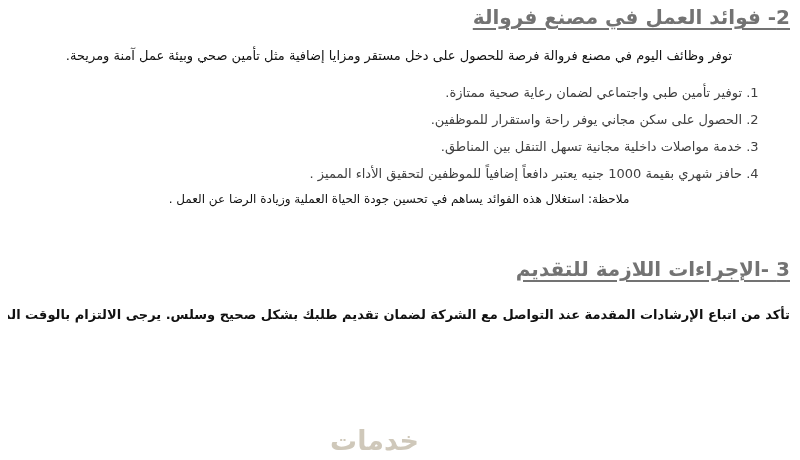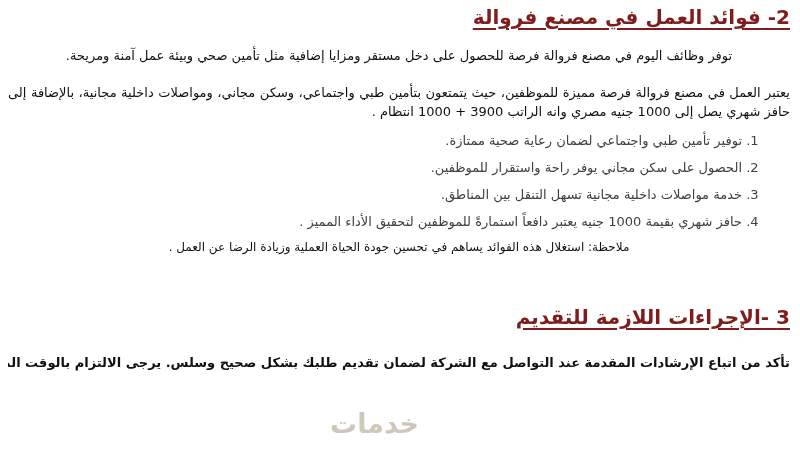--- a/index.html
+++ b/index.html
@@ -11,21 +11,21 @@
     background:#ffffff;
     font-family:"DejaVu Sans",sans-serif;
     color:#111111;
     direction:rtl;
     overflow:hidden;
   }
   .content{position:relative;z-index:1;}
   h1.doc-heading{
     font-size:20px;
     font-weight:bold;
-    color:#7f1d1d;
+    color:#737373;
     margin:0 0 16px 0;
     line-height:26px;
     text-align:right;
     text-decoration:underline;
     text-underline-offset:4px;
     text-decoration-thickness:2px;
   }
   h1.second{margin-bottom:23px;}
   p{margin:0;font-size:13px;line-height:19px;text-align:center;}
   p.single{white-space:nowrap;overflow:hidden;}
@@ -39,21 +39,21 @@
     line-height:19px;
     margin-bottom:5px;
   }
   ol.benefits-list li{margin-bottom:8px;text-align:right;}
   p.note{font-size:12px;line-height:17px;margin-bottom:48px;}
   p.proc-intro{margin-bottom:16px;}
   p.contact{text-align:justify;margin-bottom:0;}
   p.closing{margin-top:13px;font-weight:bold;}
   .watermark{
     position:absolute;
-    left:330px;top:408px;
+    left:330px;top:425px;
     z-index:0;
     font-size:27px;
     font-weight:bold;
     color:#cfc8ba;
     letter-spacing:2px;
     direction:rtl;
     user-select:none;
   }
 </style>
 </head>
@@ -62,27 +62,26 @@
 <div class="page" dir="rtl">
 
   <div class="watermark">خدمات</div>
 
   <div class="content">
 
     <h1 class="doc-heading">2- فوائد العمل في مصنع فروالة</h1>
 
     <p class="single intro">توفر وظائف اليوم في مصنع فروالة فرصة للحصول على دخل مستقر ومزايا إضافية مثل تأمين صحي وبيئة عمل آمنة ومريحة.</p>
 
-    <p class="details">يعتبر العمل في مصنع فروالة فرصة مميزة للموظفين، حيث يتمتعون بتأمين طبي واجتماعي، وسكن مجاني، ومواصلات داخلية مجانية، بالإضافة إلى حافز شهري يصل إلى 1000 جنيه مصري وانه الراتب 3900 + 1000 انتظام .</p>
 
     <ol class="benefits-list">
       <li>توفير تأمين طبي واجتماعي لضمان رعاية صحية ممتازة.</li>
       <li>الحصول على سكن مجاني يوفر راحة واستقرار للموظفين.</li>
       <li>خدمة مواصلات داخلية مجانية تسهل التنقل بين المناطق.</li>
-      <li>حافز شهري بقيمة 1000 جنيه يعتبر دافعاً استمارةً للموظفين لتحقيق الأداء المميز .</li>
+      <li>حافز شهري بقيمة 1000 جنيه يعتبر دافعاً إضافياً للموظفين لتحقيق الأداء المميز .</li>
     </ol>
 
     <p class="single note">ملاحظة: استغلال هذه الفوائد يساهم في تحسين جودة الحياة العملية وزيادة الرضا عن العمل .</p>
 
     <h1 class="doc-heading second">3 -الإجراءات اللازمة للتقديم</h1>
 
 
 
     <p class="single closing">تأكد من اتباع الإرشادات المقدمة عند التواصل مع الشركة لضمان تقديم طلبك بشكل صحيح وسلس. يرجى الالتزام بالوقت المحدد</p>
 

